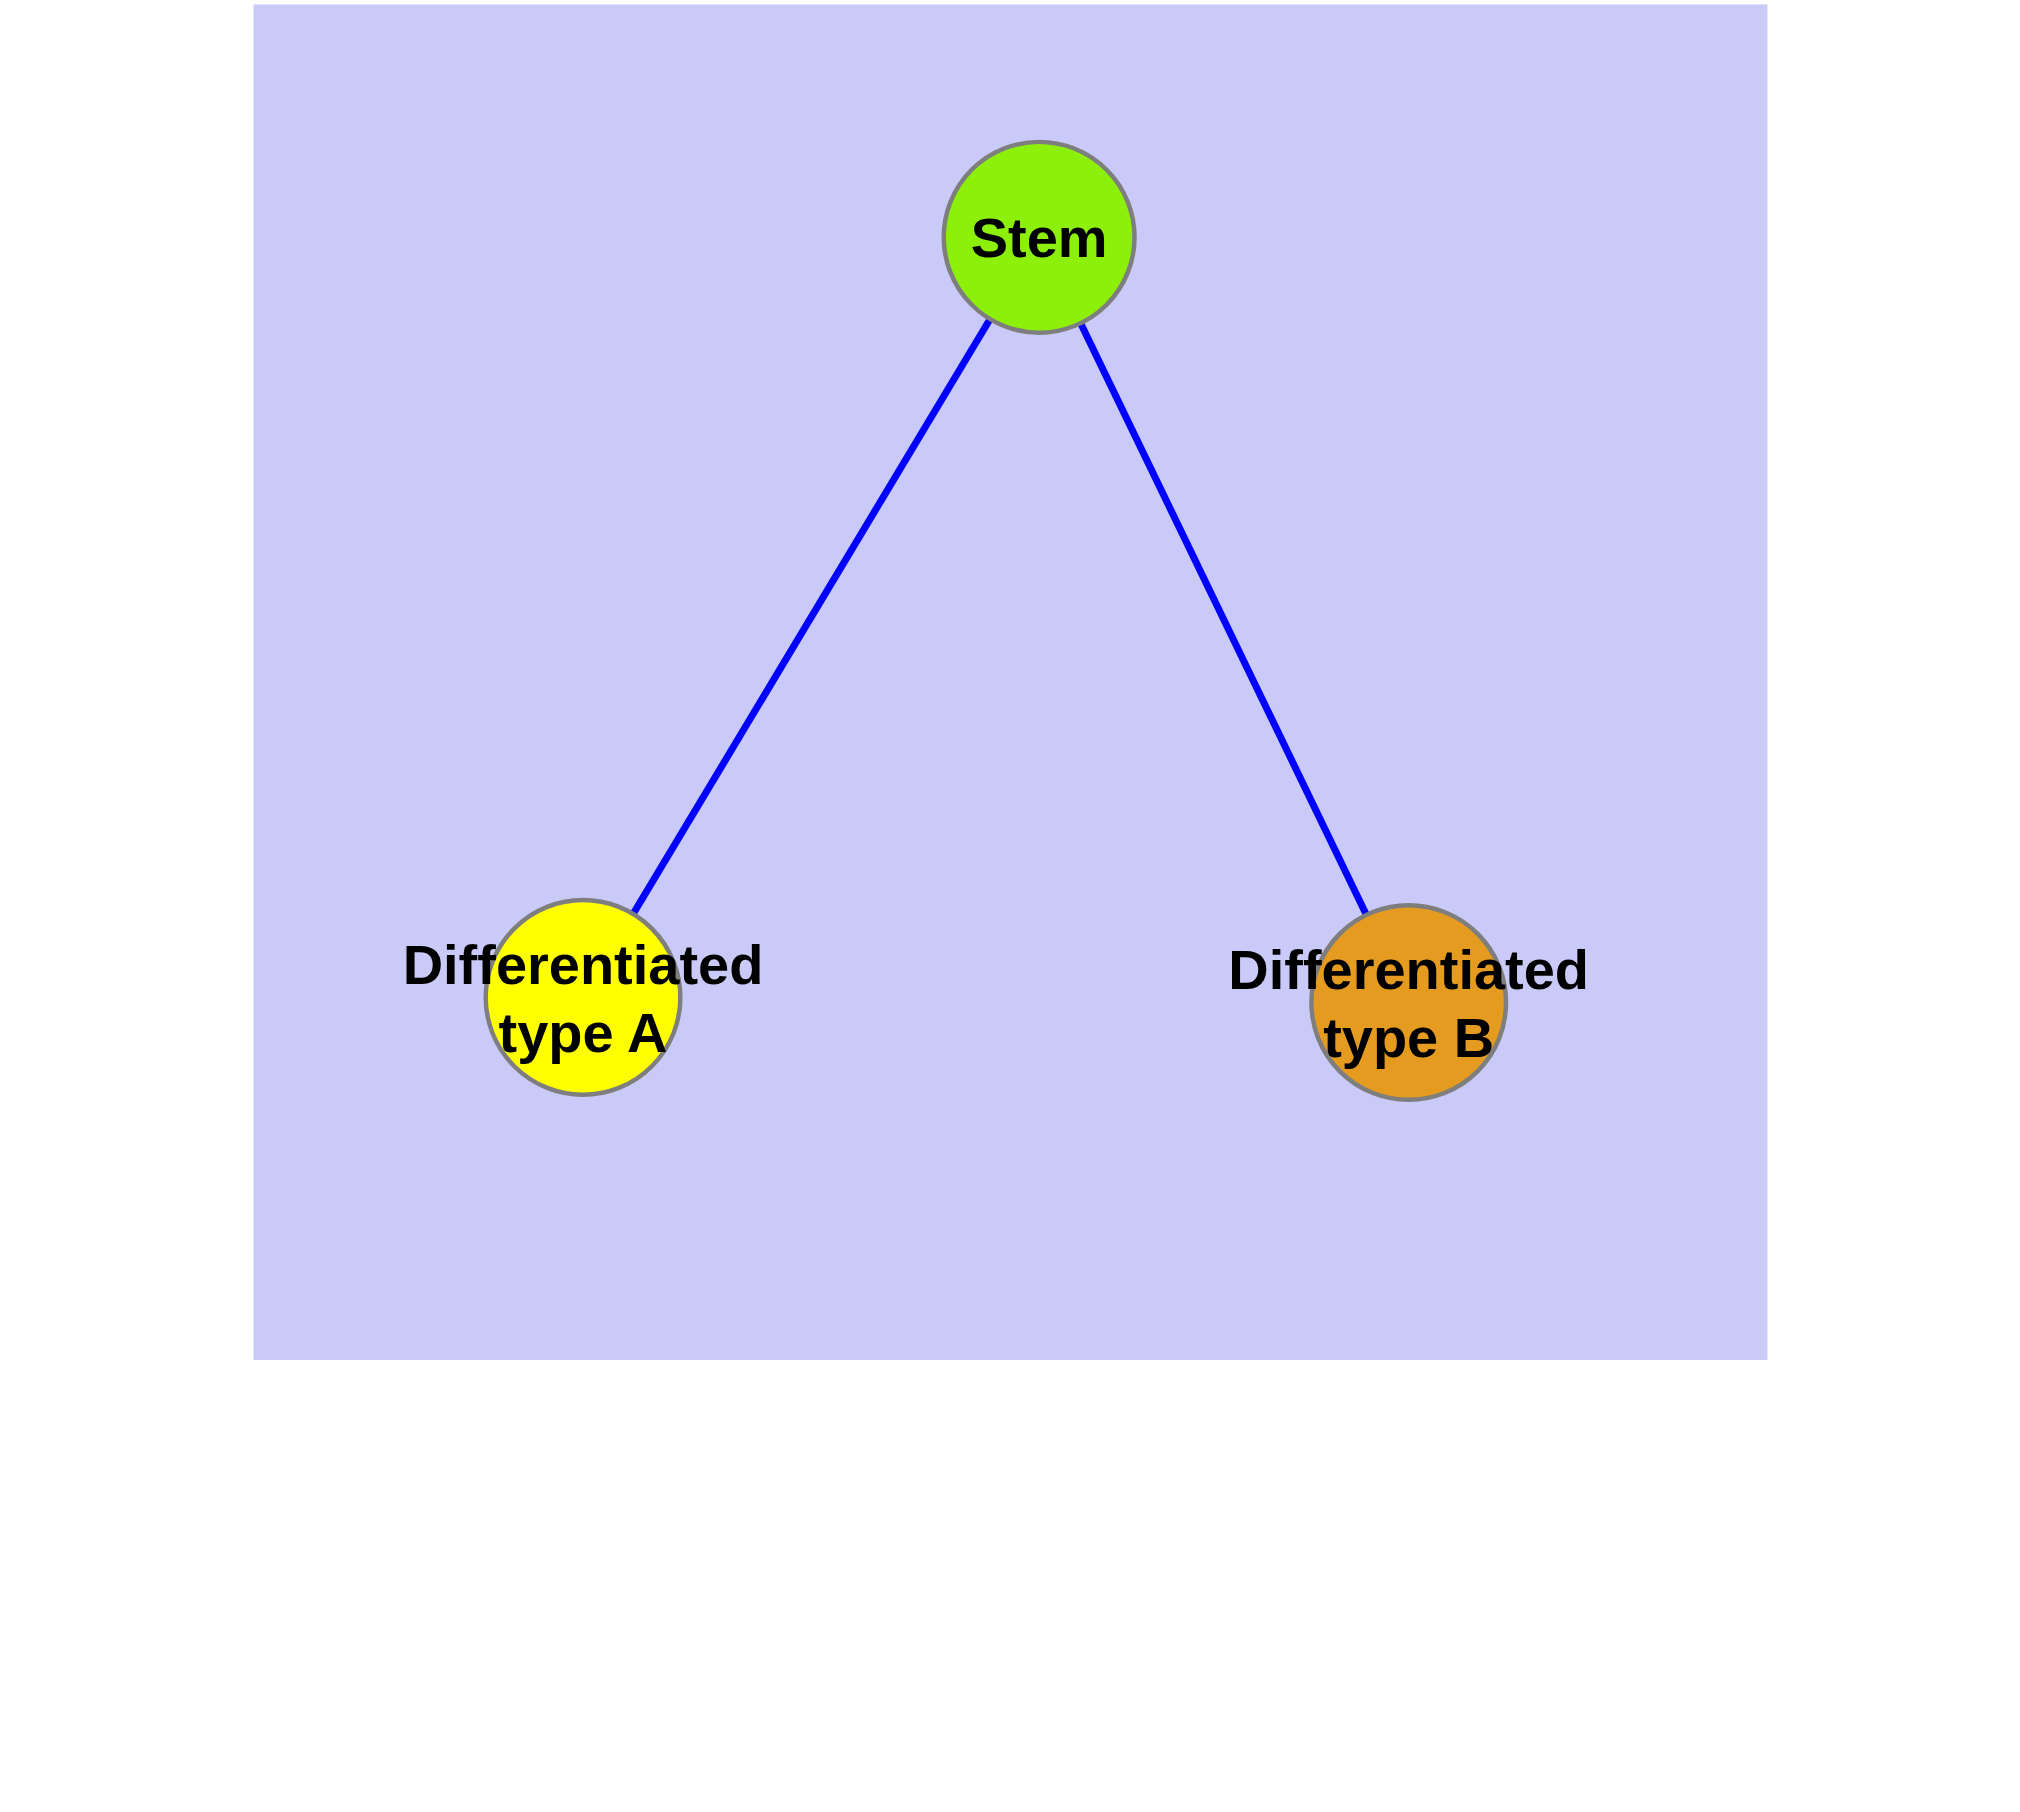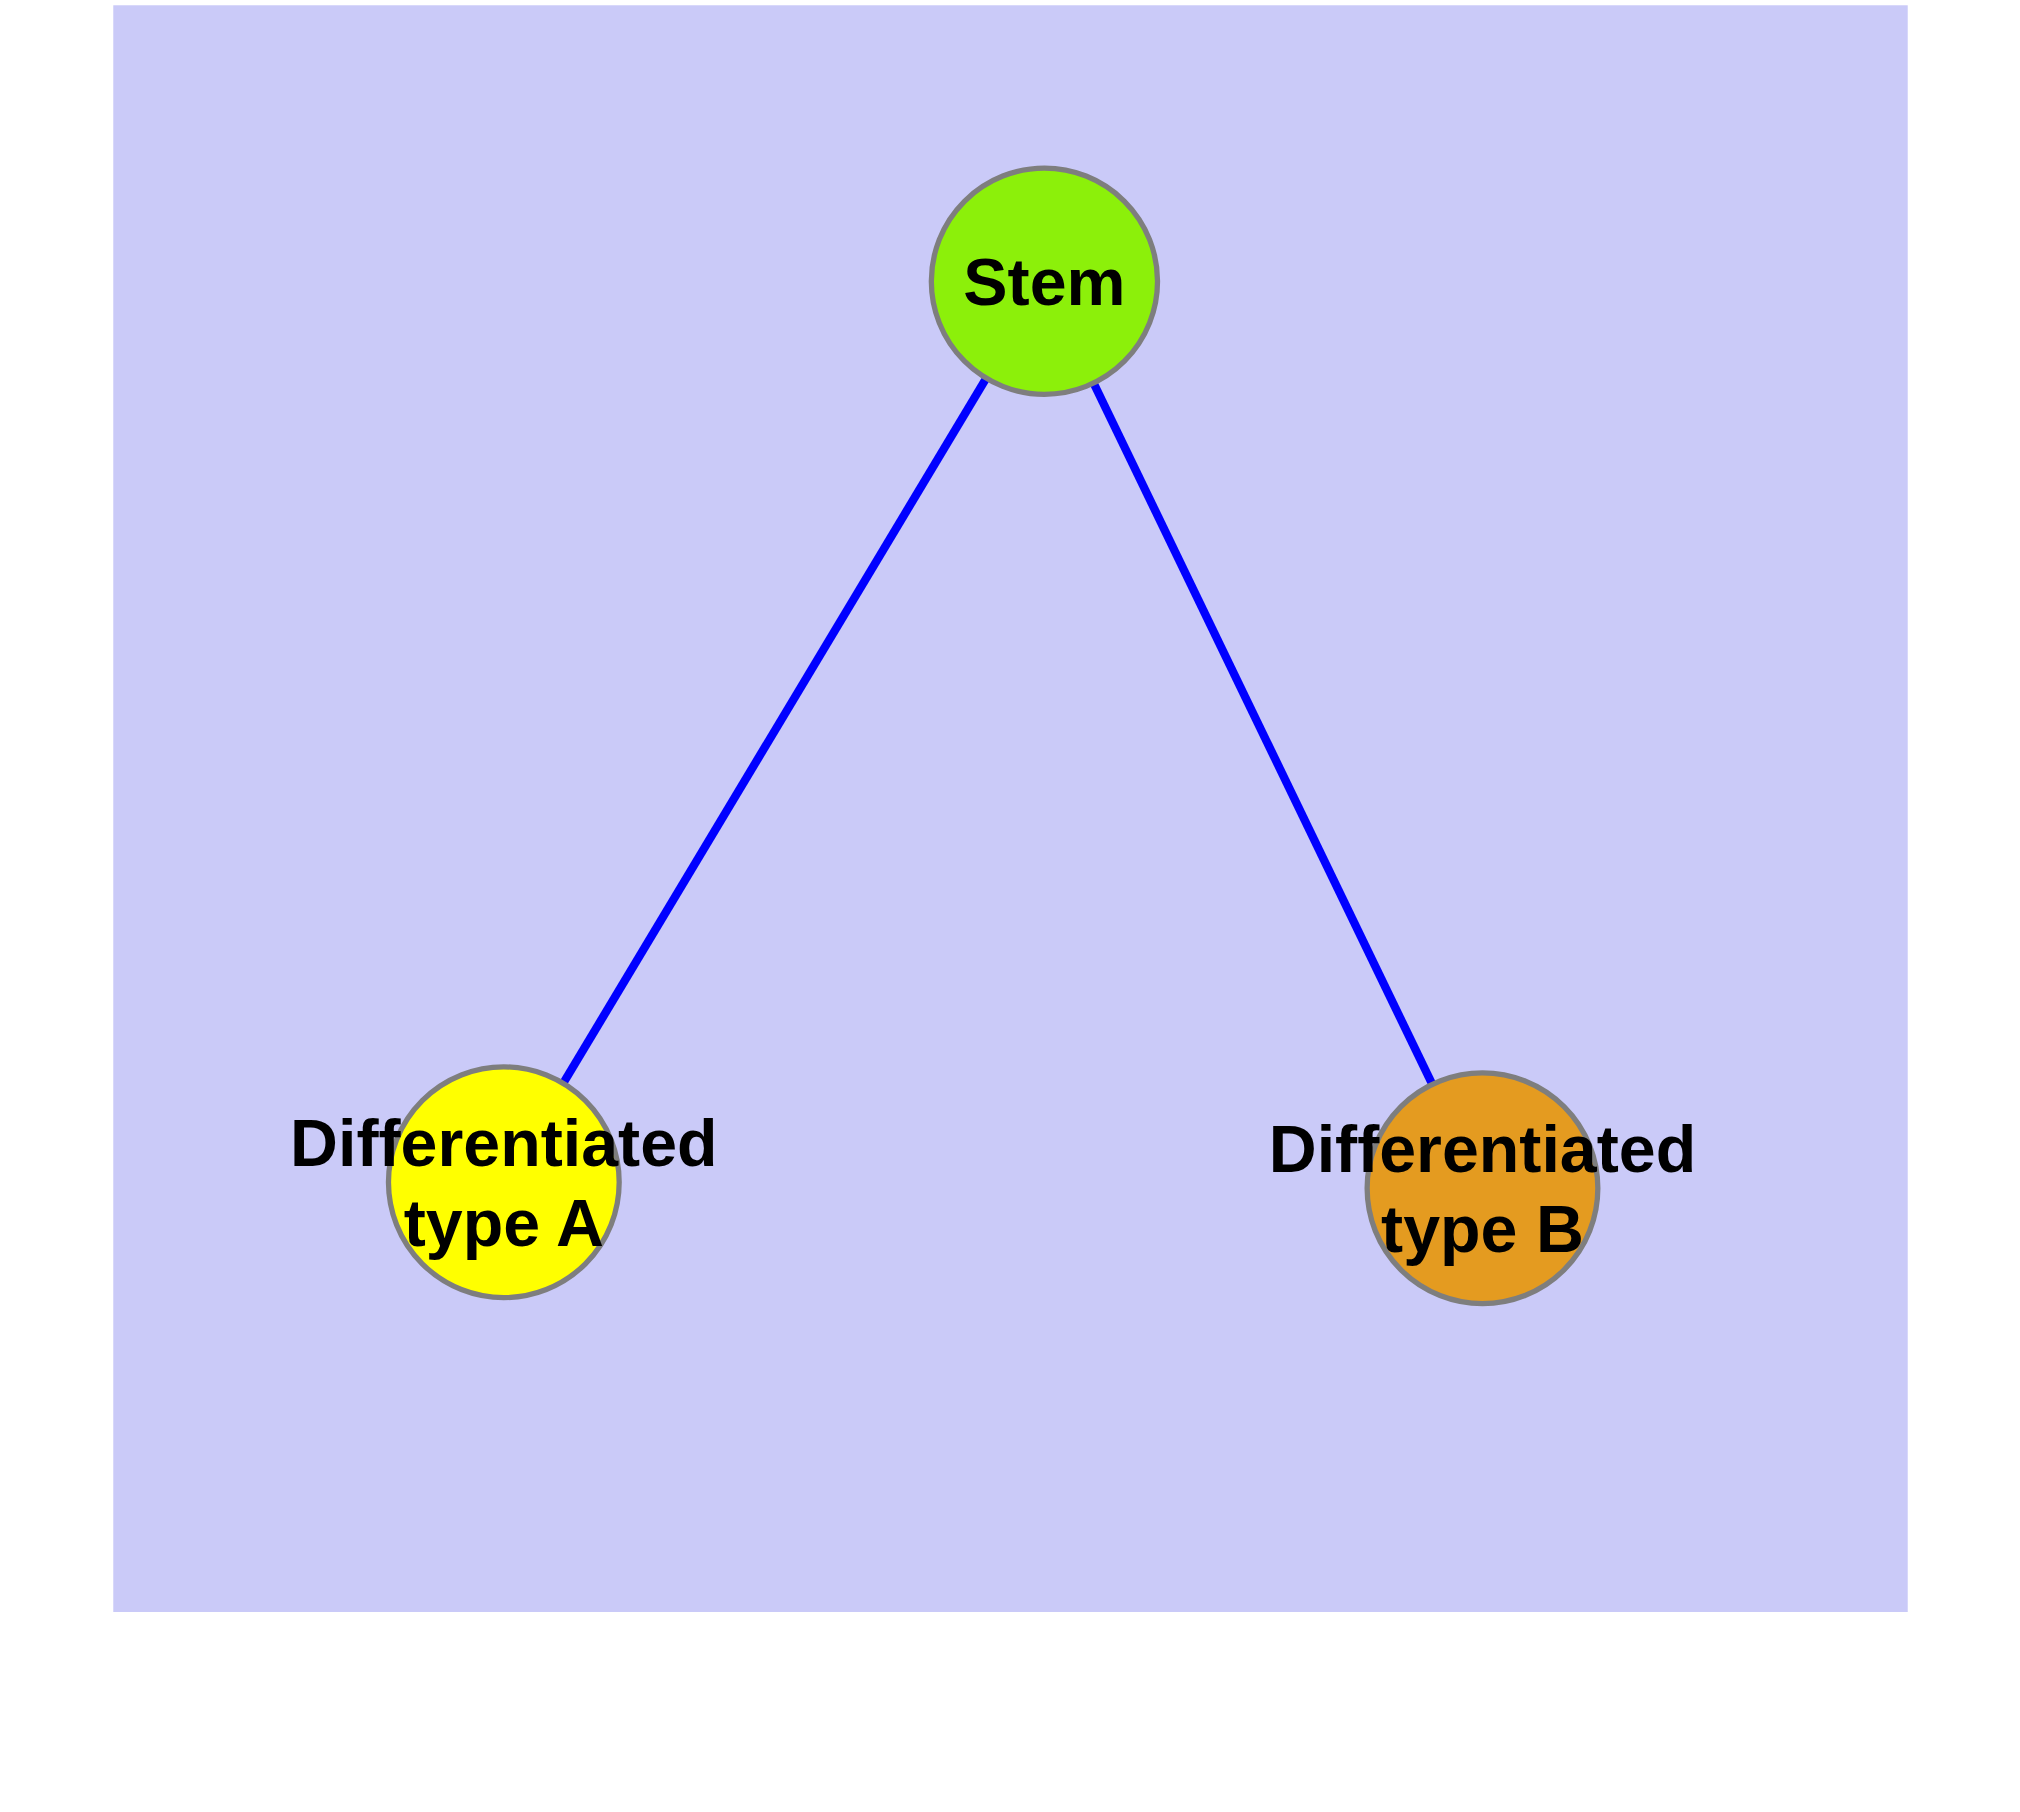--- a/index.html
+++ b/index.html
@@ -4,21 +4,21 @@
 <style>
   html, body {
     margin: 0;
     padding: 0;
     background: #ffffff;
     font-family: "Liberation Sans", sans-serif;
   }
   .stage {
     position: relative;
     width: 2021px;
-    height: 1612px;
+    height: 1360px;
     background: #ffffff;
     overflow: hidden;
   }
   .stage svg {
     position: absolute;
     left: 0;
     top: 0;
     width: 100%;
     height: 100%;
     display: block;

